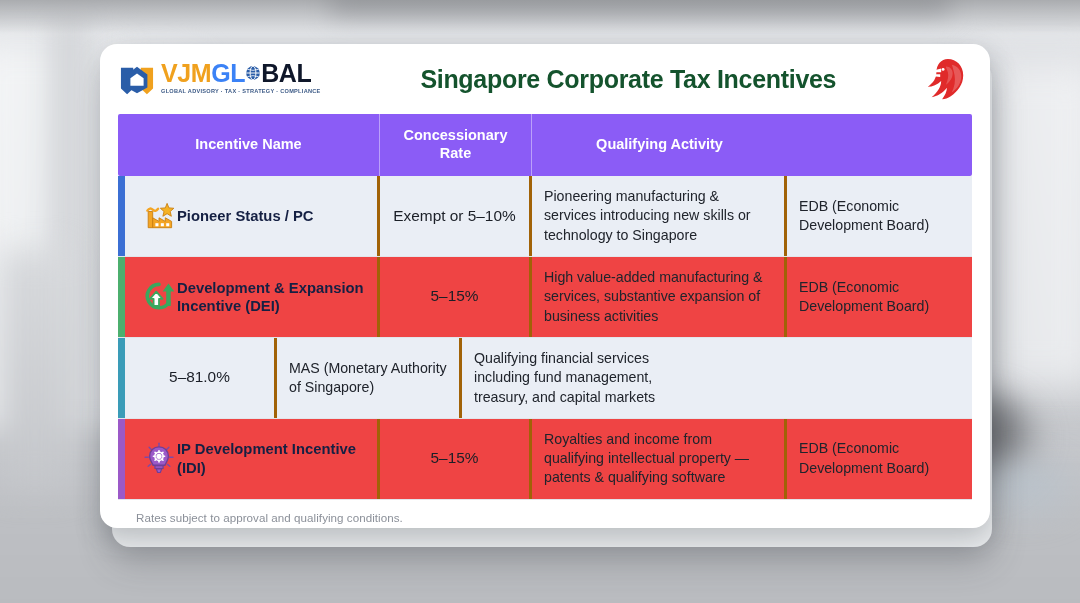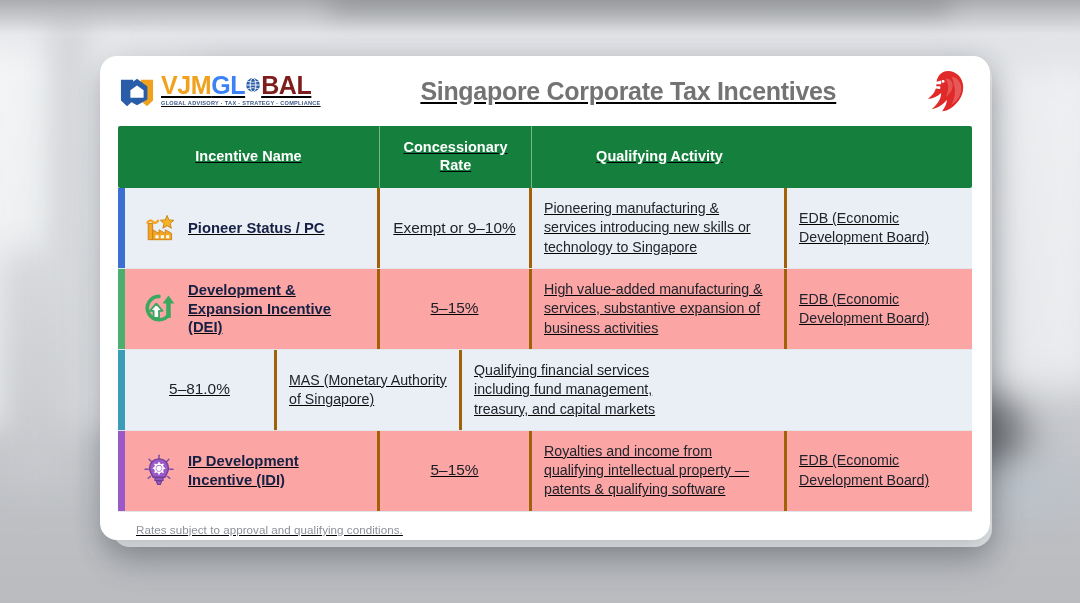--- a/index.html
+++ b/index.html
@@ -84,87 +84,86 @@
 
   
   .card-shadow {
     position:absolute; left:112px; top:60px; width:880px; height:487px;
     background:#e8eaec; border-radius:18px;
     box-shadow:0 14px 34px rgba(60,64,70,.30);
   }
 
   
   .card {
-    position:absolute; left:100px; top:56px; width:890px; height:484px;
+    position:absolute; left:100px; top:44px; width:890px; height:484px;
     background:#ffffff; border-radius:17px;
     box-shadow:0 10px 26px rgba(55,60,68,.26);
     overflow:hidden;
-    text-decoration:underline;
   }
 
   
   .card-head {
     height:70px; display:flex; align-items:center;
     padding:0 22px 0 18px;
   }
   .logo { display:flex; align-items:flex-start; flex-shrink:0; }
   .logo-mark { width:38px; height:34px; margin-top:3px; }
   .logo-text { margin-left:5px; line-height:1; }
   .logo-word {
     font-size:25px; font-weight:800; letter-spacing:-0.4px;
     white-space:nowrap; display:flex; align-items:center;
   }
   .lw-vjm { color:#f0a11e; }
   .lw-gl  { color:#3b82f6; }
   .lw-globe { width:16px; height:16px; margin:0 0px; display:inline-block; }
-  .lw-bal { color:#7f1d1d; }
+  .lw-bal { color:#0f172a; }
   .logo-tag {
     font-size:5.6px; font-weight:700; color:#3c5a86;
     letter-spacing:.28px; margin-top:3px; white-space:nowrap;
   }
   .head-title {
     flex:1; text-align:center;
-    font-size:25px; font-weight:800; color:#737373;
+    font-size:25px; font-weight:800; color:#14532d;
     letter-spacing:-0.3px; white-space:nowrap;
     padding-left:14px;
   }
   .lion { width:46px; height:48px; flex-shrink:0; }
 
   
   .tbl { padding:0 18px; }
   .thead {
-    display:flex; background:#15803d; border-radius:2px;
+    display:flex; background:#8b5cf6; border-radius:2px;
     height:62px; overflow:hidden;
   }
   .th {
     display:flex; align-items:center; justify-content:center;
     color:#ffffff; font-size:14.5px; font-weight:700;
     text-align:center; line-height:1.22; padding:0 8px;
     border-right:1px solid rgba(255,255,255,.42);
   }
   .th:last-child { border-right:none; }
 
   .col-1 { width:262px; flex:0 0 262px; }
   .col-2 { width:152px; flex:0 0 152px; }
   .col-3 { width:255px; flex:0 0 255px; }
   .col-4 { width:185px; flex:0 0 185px; }
 
   .trow { display:flex; position:relative; border-bottom:1px solid #e2e5ea; }
   .trow.alt { background:#eaeef5; }
-  .trow.plain { background:#fca5a5; }
+  .trow.plain { background:#ef4444; }
   .accent { width:7px; flex:0 0 7px; }
 
   .td {
     padding:11px 12px; font-size:14.2px; color:#20242c;
     line-height:1.36; display:flex; align-items:center;
     border-right:3px solid #a16207;
   }
   .td:last-child { border-right:none; }
   .td-name {
-    width:255px; flex:0 0 255px; gap:11px; padding-left:16px;
+    width:255px; flex:0 0 255px; gap:0; padding-left:16px;
   }
   .td-rate {
     width:152px; flex:0 0 152px; justify-content:center;
     text-align:center; font-size:15.4px; color:#1b1f27;
   }
   .td-act { width:255px; flex:0 0 255px; }
   .td-adm { width:185px; flex:0 0 185px; }
 
   .inc-icon { width:36px; height:36px; flex:0 0 36px; }
   .inc-name {
@@ -252,21 +251,21 @@
           <path d="M7 14 Q10 10 13 13 Q16 16 19 12" fill="none" stroke="#f4a524" stroke-width="2.6" stroke-linecap="round"></path>
           <path d="M8 15 L13 15 L13 33 L8 33 Z" fill="#f4a524" stroke="#c97f10" stroke-width="1"></path>
           <path d="M13 33 L13 22 L20 26 L20 22 L27 26 L27 22 L34 26 L34 33 Z" fill="#f4a524" stroke="#c97f10" stroke-width="1"></path>
           <rect x="16" y="28" width="3.4" height="3.4" fill="#fff"></rect>
           <rect x="22" y="28" width="3.4" height="3.4" fill="#fff"></rect>
           <rect x="28" y="28" width="3.4" height="3.4" fill="#fff"></rect>
           <path d="M29 6 L31 11 L36.5 11.4 L32.4 15 L33.7 20.3 L29 17.4 L24.3 20.3 L25.6 15 L21.5 11.4 L27 11 Z" fill="#f5b225" stroke="#c97f10" stroke-width="1"></path>
         </svg>
         <span class="inc-name">Pioneer Status / PC</span>
       </div>
-      <div class="td td-rate">Exempt or 9–10%</div>
+      <div class="td td-rate">Exempt or 5–10%</div>
       <div class="td td-act">Pioneering manufacturing &amp; services introducing new skills or technology to Singapore</div>
       <div class="td td-adm">EDB (Economic Development Board)</div>
     </div>
 
     <div class="trow plain">
       <div class="accent" style="background:#4caf6e"></div>
       <div class="td td-name">
         <svg class="inc-icon" viewBox="0 0 40 40">
           <path d="M20 6 A13 13 0 1 0 31 26" fill="none" stroke="#3aa85e" stroke-width="4" stroke-linecap="round"></path>
           <path d="M14 22 L14 30 L20 30 L20 22 L24 22 L17 14 L10 22 Z" fill="#ffffff" stroke="#3aa85e" stroke-width="2" stroke-linejoin="round"></path>

